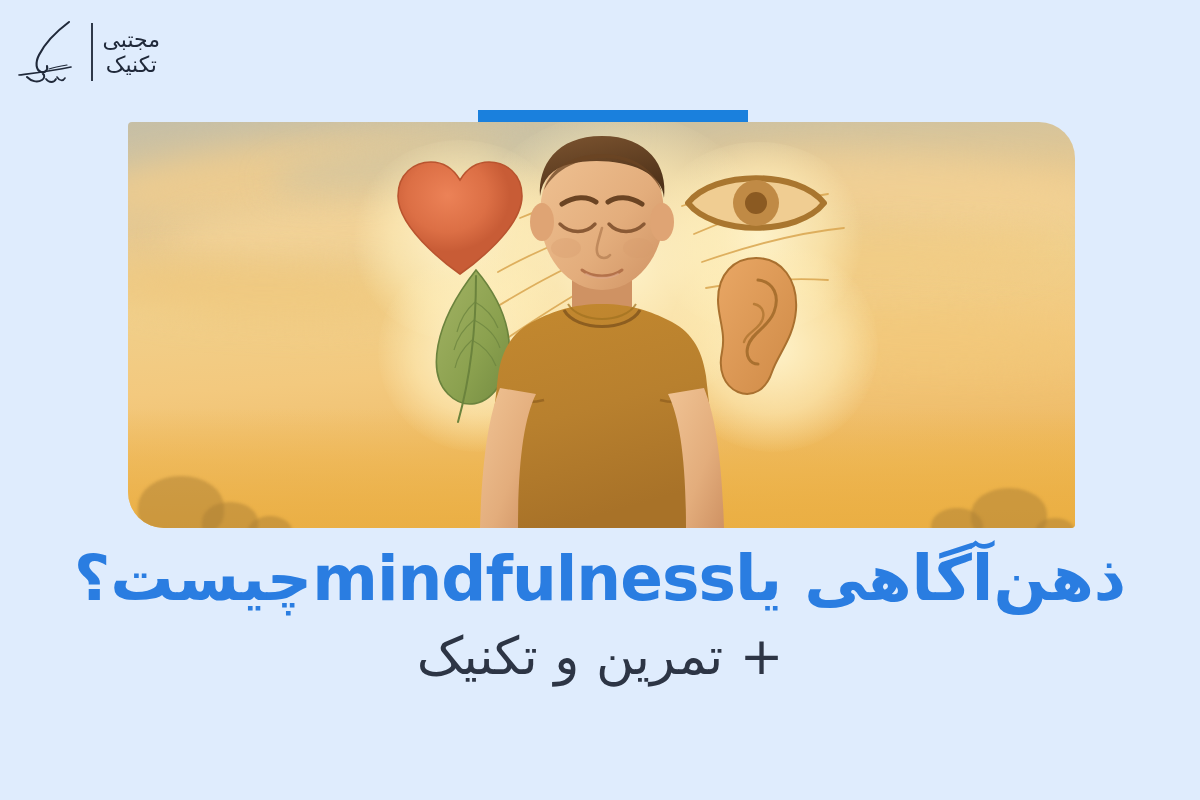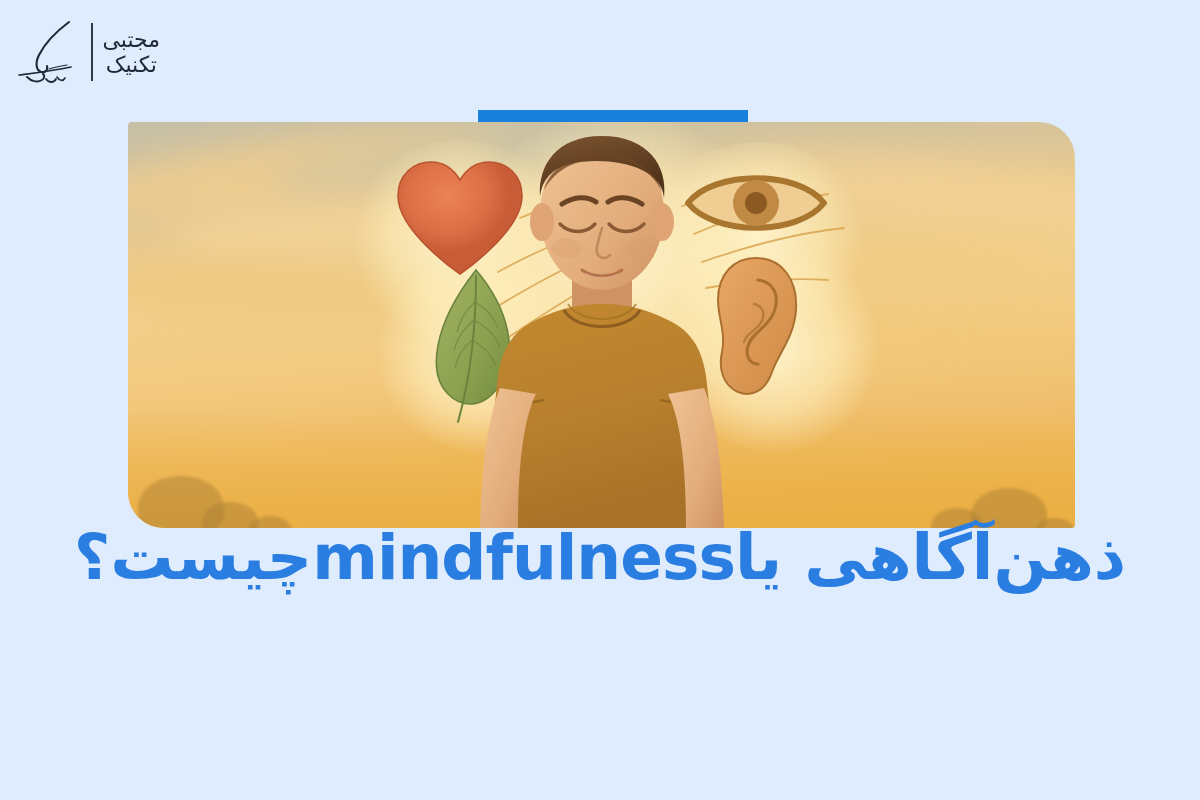--- a/index.html
+++ b/index.html
@@ -77,21 +77,21 @@
     position:absolute; border-radius:50%;
     background:radial-gradient(circle,rgba(255,244,205,.95) 0%,rgba(255,240,190,.55) 45%,rgba(255,236,180,0) 72%);
     pointer-events:none;
   }
 
   
   .figure { position:absolute; left:50%; bottom:0; transform:translateX(-50%); }
 
   
   .title-block {
-    position:absolute; left:0; top:524px; width:1200px;
+    position:absolute; left:0; top:545px; width:1200px;
     text-align:center;
   }
   .title-main {
     color:#2a7de1;
     font-size:63px;
     font-weight:bold;
     line-height:1.08;
     letter-spacing:-1px;
     direction:rtl;
     white-space:nowrap;
@@ -290,13 +290,14 @@
     <path d="M134 156 C142 161, 158 161, 166 156" fill="none" stroke="#e0a98a" stroke-width="2" stroke-linecap="round" opacity=".7"></path>
 
     <ellipse cx="114" cy="130" rx="15" ry="10" fill="#d79a6d" opacity=".32"></ellipse>
     <ellipse cx="186" cy="130" rx="15" ry="10" fill="#d79a6d" opacity=".32"></ellipse>
   </svg>
 </div>
 
 <div class="title-block">
   <h1 class="title-main"><span>ذهن‌آگاهی یا</span><span class="latin">mindfulness</span><span>چیست؟</span></h1>
 
+  <div class="title-sub">+ تمرین و تکنیک</div>
 </div>
 
 </body></html>

